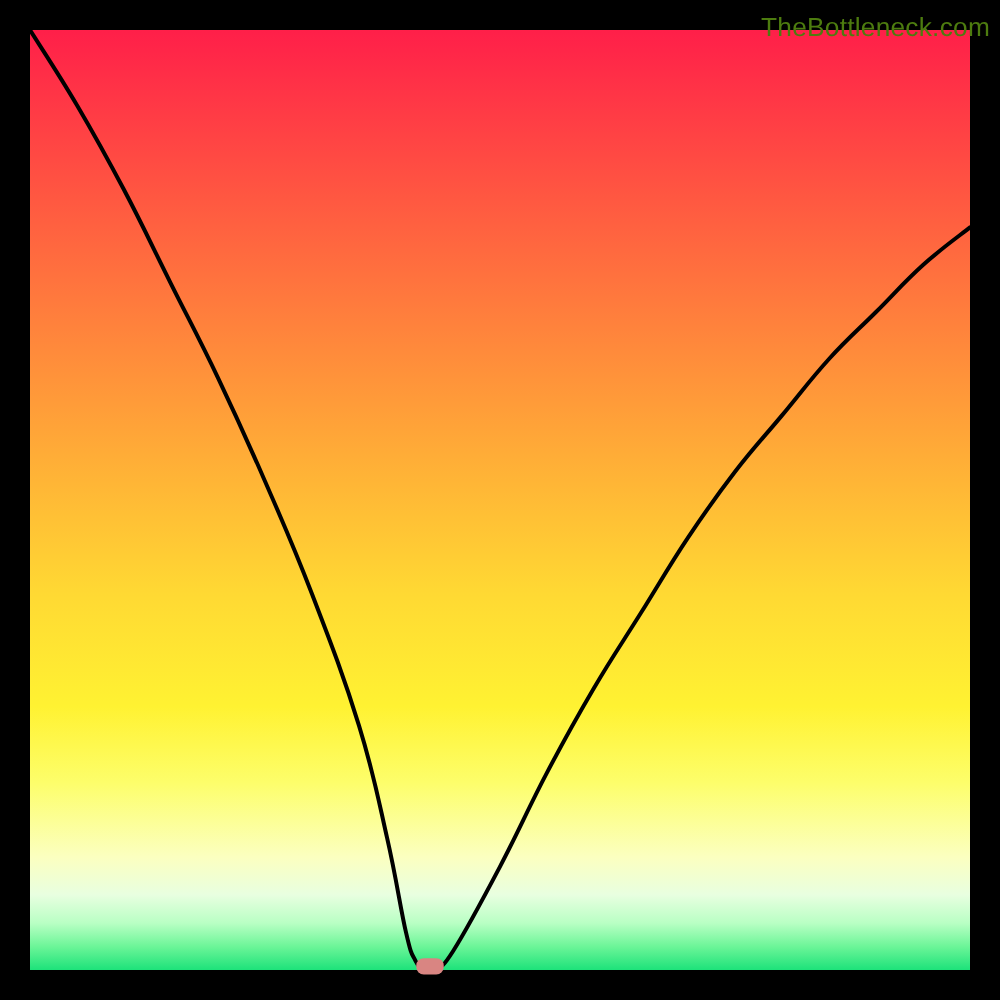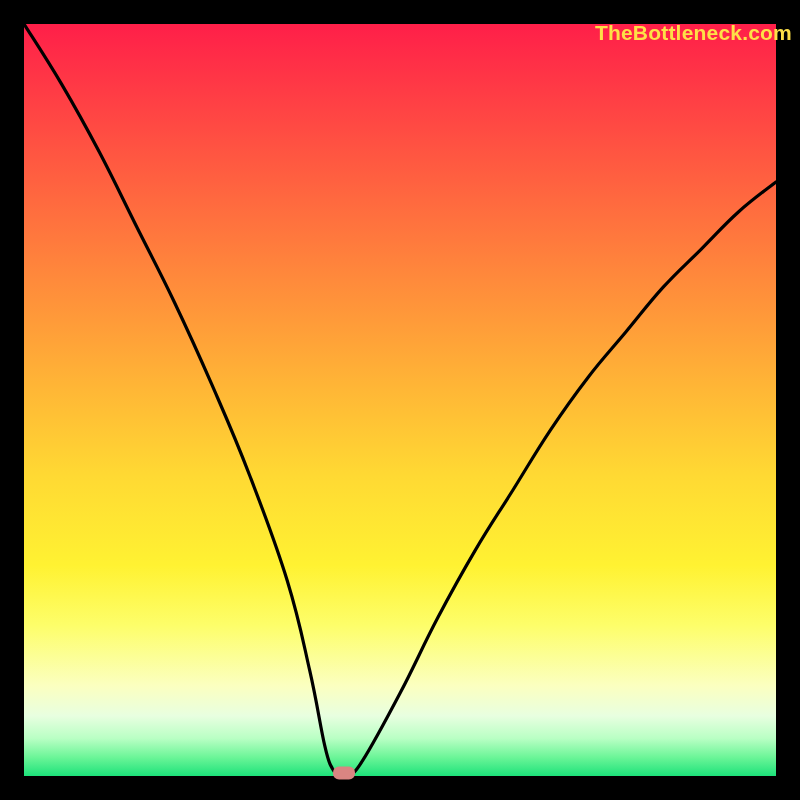--- a/index.html
+++ b/index.html
@@ -28,25 +28,25 @@
       #fdfe6a 80%,
       #fbffc0 88%,
       #e8ffe0 92%,
       #b9ffc4 95%,
       #6cf598 97.5%,
       #1de27a 100%
     );
   }
   .watermark {
     position: absolute;
-    top: 21px;
+    top: 11px;
     right: 8px;
-    color: #fde047;
+    color: #4d7c0f;
     font-size: 21px;
-    font-weight: 700;
+    font-weight: 400;
     letter-spacing: 0.2px;
     user-select: none;
   }
   .curve {
     position: absolute;
     left: 24px;
     top: 24px;
     width: 752px;
     height: 752px;
     pointer-events: none;

